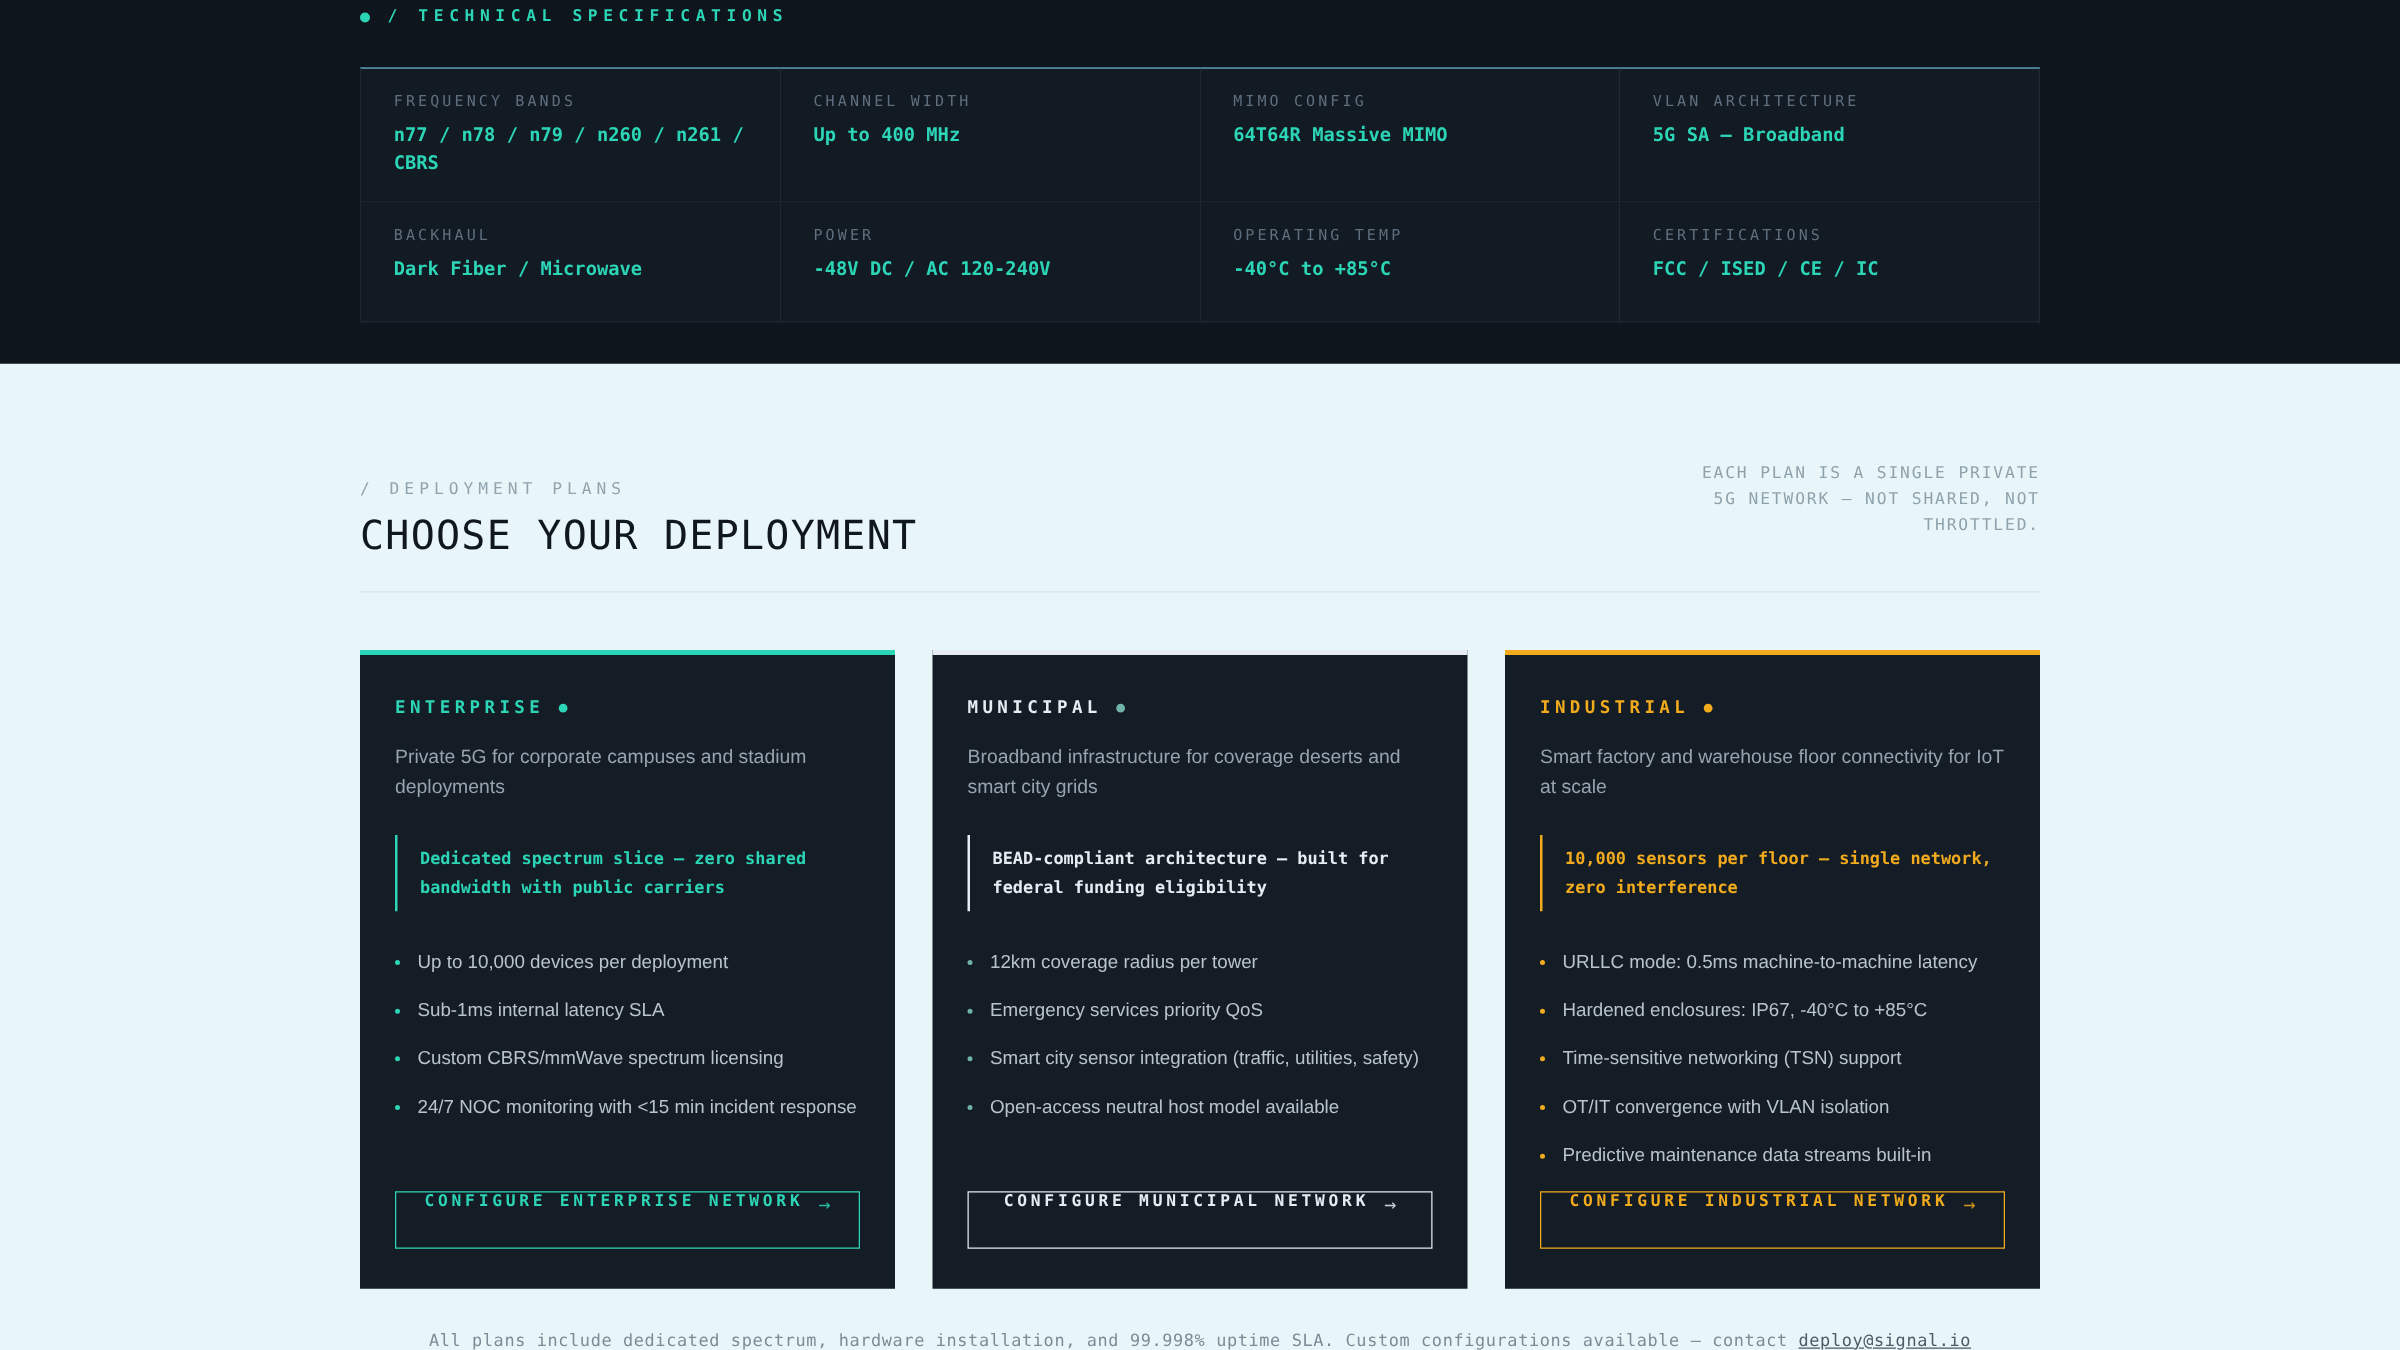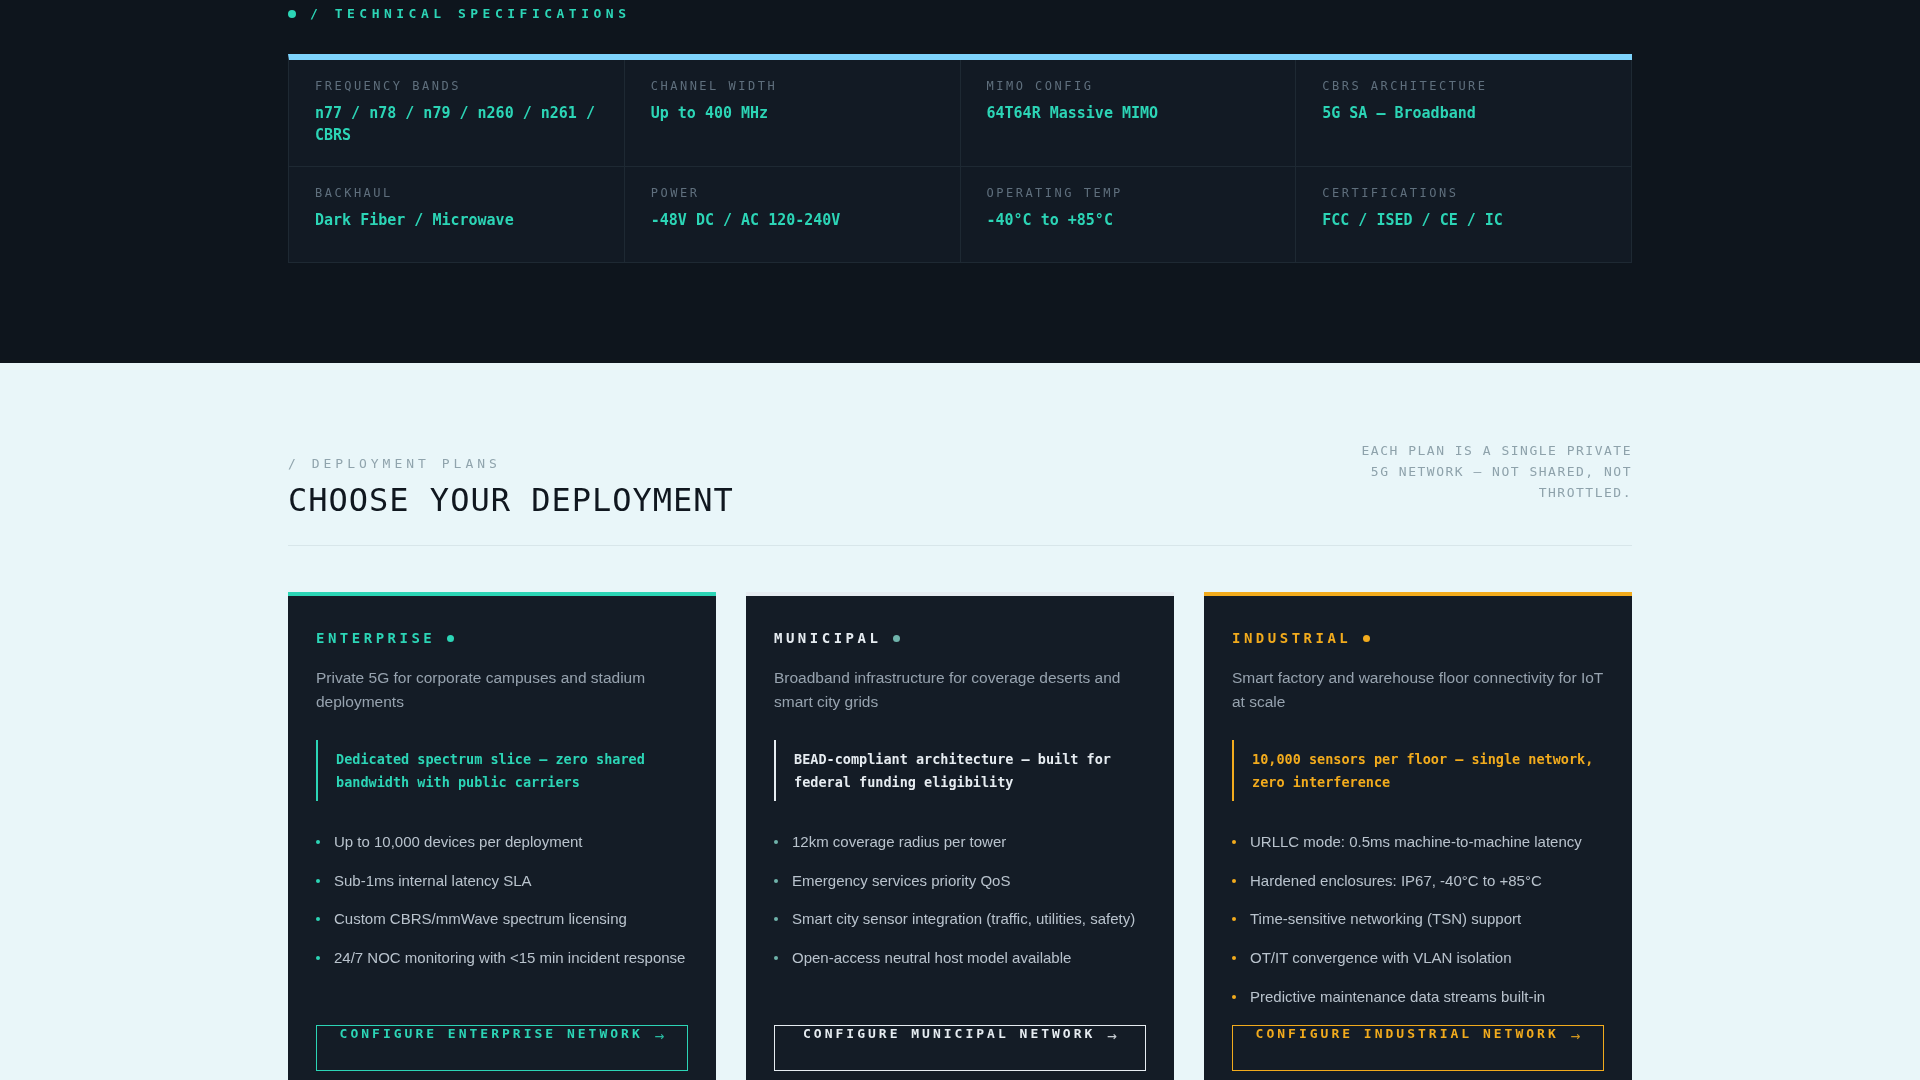--- a/index.html
+++ b/index.html
@@ -2,26 +2,26 @@
 <html><head>
 <meta charset="utf-8">
 <style>
   * { margin:0; padding:0; box-sizing:border-box; }
   html,body { width:1920px; height:1080px; overflow:hidden; }
   body { background:#e9f6f9; font-family:"Liberation Sans", sans-serif; }
   .mono { font-family:"DejaVu Sans Mono", monospace; }
   .container { width:1344px; margin:0 auto; }
 
   
-  .specs-section { background:#0e151d; height:363px; padding-top:6px; }
+  .specs-section { background:#0e151d; height:291px; padding-top:6px; }
   .specs-eyebrow { display:flex; align-items:center; gap:14px; }
   .eyebrow-dot { width:8px; height:8px; border-radius:50%; background:#2cd5b6; }
   .specs-eyebrow-text { color:#2cd5b6; font-size:13px; font-weight:bold; letter-spacing:4.5px; }
   .spec-grid { margin-top:33px; display:grid; grid-template-columns:repeat(4,1fr);
-               border-top:6px solid #7dd3fc; border-left:1px solid #1e2933; }
+               border-top:1px solid #7dd3fc; border-left:1px solid #1e2933; }
   .spec-cell { background:#121a24; border-right:1px solid #1e2933; border-bottom:1px solid #1e2933;
                padding:19px 26px; min-height:96px; }
   .spec-label { color:#5f6f7d; font-size:12px; letter-spacing:2.5px; margin-bottom:10px; }
   .spec-value { color:#2cd5b6; font-size:15px; font-weight:bold; line-height:1.45; }
 
   
   .plans-section { padding-top:78px; }
   .plans-header { display:flex; justify-content:space-between; align-items:flex-end; }
   .plans-eyebrow { color:#90a4ad; font-size:13px; letter-spacing:4px; margin-bottom:10px; }
   .plans-title { color:#10171f; font-size:32px; font-weight:normal; letter-spacing:1px; }
@@ -69,21 +69,21 @@
       </div>
       <div class="spec-cell">
         <div class="spec-label mono">CHANNEL WIDTH</div>
         <div class="spec-value mono">Up to 400 MHz</div>
       </div>
       <div class="spec-cell">
         <div class="spec-label mono">MIMO CONFIG</div>
         <div class="spec-value mono">64T64R Massive MIMO</div>
       </div>
       <div class="spec-cell">
-        <div class="spec-label mono">CBRS ARCHITECTURE</div>
+        <div class="spec-label mono">VLAN ARCHITECTURE</div>
         <div class="spec-value mono">5G SA — Broadband</div>
       </div>
       <div class="spec-cell">
         <div class="spec-label mono">BACKHAUL</div>
         <div class="spec-value mono">Dark Fiber / Microwave</div>
       </div>
       <div class="spec-cell">
         <div class="spec-label mono">POWER</div>
         <div class="spec-value mono">-48V DC / AC 120-240V</div>
       </div>

